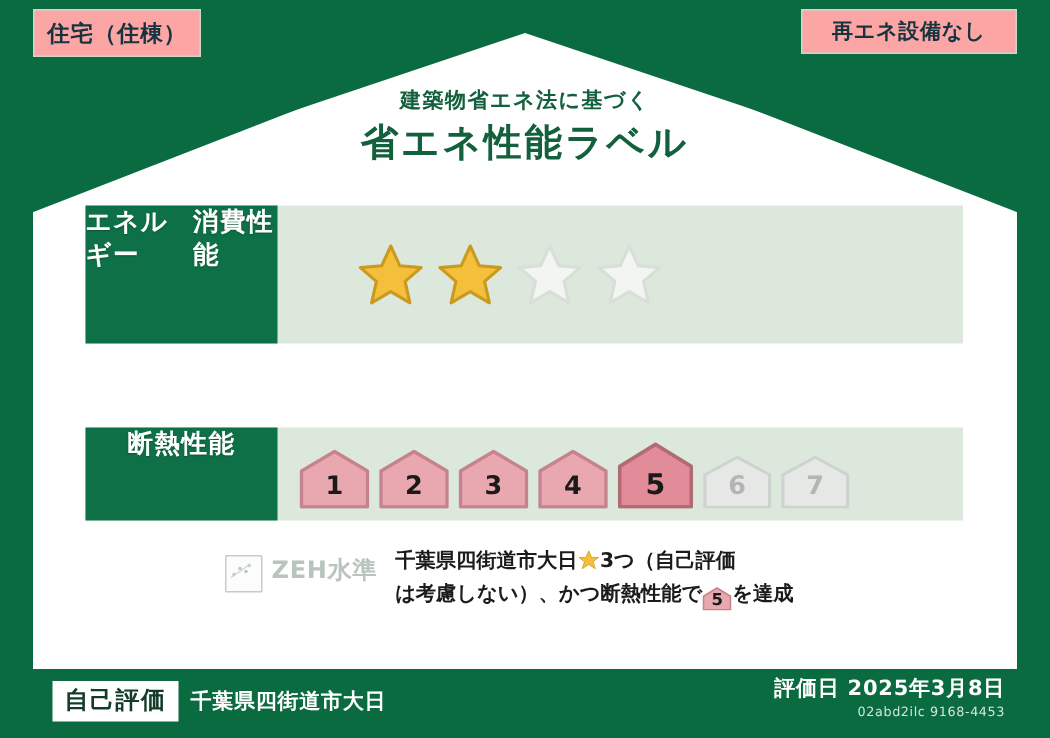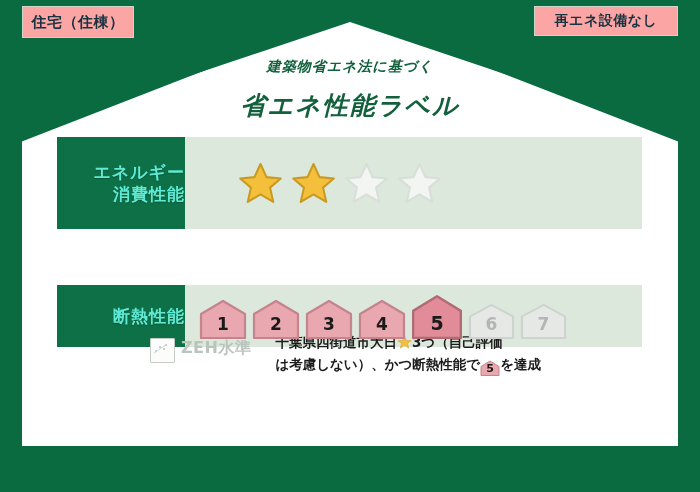--- a/index.html
+++ b/index.html
@@ -28,34 +28,34 @@
   .badge{
     position:absolute;background:#fca5a5;
     display:flex;align-items:center;justify-content:center;
     font-weight:bold;color:#17333f;letter-spacing:.5px;
     box-shadow:0 0 0 1px #cdd6cd inset;
   }
   #badge-type{left:22px;top:6px;width:112px;height:32px;font-size:15px;}
   #badge-renew{right:22px;top:6px;width:144px;height:30px;font-size:14px;}
 
   
-  .title-wrap{position:absolute;left:0;top:58px;width:700px;text-align:center;font-style:italic;}
+  .title-wrap{position:absolute;left:0;top:58px;width:700px;text-align:center;}
   #title-sub{font-size:14px;color:#12603c;font-weight:bold;letter-spacing:1px;}
-  #title-main{font-size:25px;color:#12603c;font-weight:bold;letter-spacing:2px;margin-top:13px;}
+  #title-main{font-size:25px;color:#12603c;font-weight:bold;letter-spacing:2px;margin-top:2px;}
 
   
   .perf-row{
     position:absolute;left:57px;width:585px;height:92px;
     display:flex;background:#dce8dc;
   }
   #row-energy{top:137px;}
   #row-insul{top:243px;height:62px;margin-top:42px;}
   .row-label{
-    width:128px;flex:0 0 128px;background:#0e7046;color:#5eead4;
-    display:flex;flex-direction:column;align-items:flex-end;justify-content:center;
+    width:128px;flex:0 0 128px;background:#0e7046;color:#ffffff;
+    display:flex;flex-direction:row;align-items:flex-start;justify-content:center;
     font-weight:bold;font-size:17px;line-height:1.32;letter-spacing:1px;
     text-shadow:0 1px 1px rgba(0,0,0,.25);
   }
   .row-body{flex:1;display:flex;align-items:center;}
 
   
   .stars{display:flex;gap:6px;padding-left:52px;}
   .star{width:47px;height:45px;display:block;}
 
   
@@ -66,21 +66,21 @@
     font-weight:bold;font-size:17px;color:#1a1a1a;
     padding-bottom:5px;box-sizing:border-box;
   }
   .chip .house{position:absolute;left:0;top:0;width:100%;height:100%;}
   .chip span{position:relative;z-index:2;}
   .chip.on{width:48px;height:40px;}
   .chip.cur{width:52px;height:45px;font-size:19px;}
   .chip.off span{color:#b4b4b4;}
 
   
-  #desc-area{position:absolute;left:150px;top:332px;width:430px;display:flex;gap:24px;}
+  #desc-area{position:absolute;left:150px;top:364px;width:430px;display:flex;gap:12px;}
   #zeh-block{display:flex;align-items:flex-start;gap:6px;padding-top:6px;}
   #zeh-icon{
     width:23px;height:23px;border:1.5px solid #c3cdc6;background:#fbfcfb;
     position:relative;flex:0 0 23px;border-radius:1px;
   }
   #zeh-text{font-size:16px;font-weight:bold;color:#b9c4bd;letter-spacing:.5px;white-space:nowrap;}
   #desc-text{font-size:13.5px;color:#1b1b1b;line-height:1.62;font-weight:bold;}
   .inline-star{display:inline-block;vertical-align:-3px;width:15px;height:15px;}
   .inline-chip{
     display:inline-block;vertical-align:-3px;position:relative;
@@ -207,14 +207,27 @@
     </div>
     <div id="desc-text">
       <span>千葉県四街道市大日</span><span class="inline-star"><svg viewBox="0 0 24 24" width="15" height="15">
             <path d="M12 2 L15 9 L22.5 9 L16.5 13.5 L19 21 L12 16.5 L5 21 L7.5 13.5 L1.5 9 L9 9 Z" fill="#f4c03c" stroke="#d9a426" stroke-width="1"></path>
           </svg></span><span>3つ（自己評価</span><br><span>は考慮しない）、かつ断熱性能で</span><span class="inline-chip"><span class="house"><svg viewBox="0 0 40 32" width="20" height="16" preserveAspectRatio="none">
               <path d="M2 31 L2 13 L20 2 L38 13 L38 31 Z" fill="#e9a7b0" stroke="#c4838d" stroke-width="2"></path>
             </svg></span><b>5</b></span><span>を達成</span>
     </div>
   </div>
 
+  <div id="footer">
+    <div id="footer-left">
+      <div id="eval-badge">自己評価</div>
+      <div id="address">千葉県四街道市大日</div>
+    </div>
+    <div id="footer-right">
+      <div id="eval-date">
+        <span>評価日</span>
+        <span>2025年3月8日</span>
+      </div>
+      <div id="eval-id">02abd2ilc 9168-4453</div>
+    </div>
+  </div>
 
 </div>
 
 </body></html>

